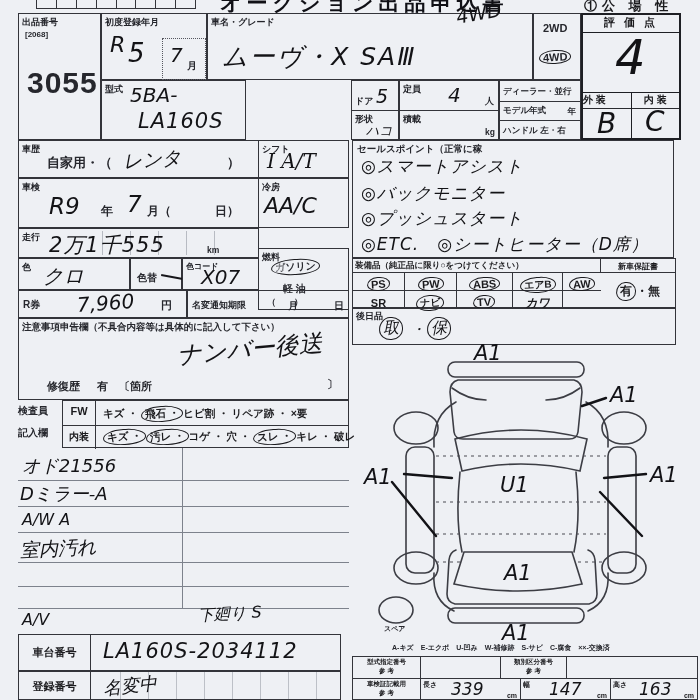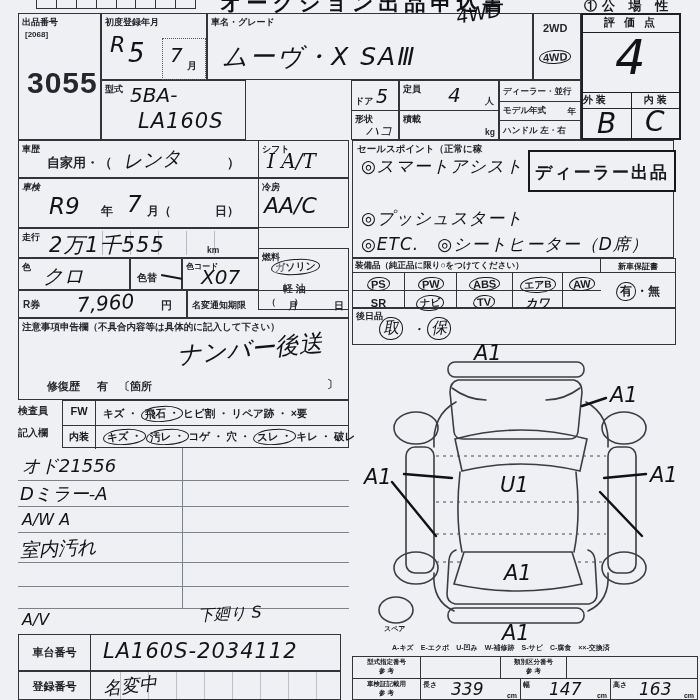--- a/index.html
+++ b/index.html
@@ -117,21 +117,21 @@
     <span class="pr" style="left:28px;top:13px;font-size:13px;">自家用・（</span>
     <span class="hw" style="left:104px;top:6px;font-size:19px;transform:rotate(-4deg);">レンタ</span>
     <span class="pr" style="left:208px;top:13px;font-size:13px;">）</span>
   </div>
   <div class="cell" style="left:258px;top:140px;width:91px;height:38px;">
     <span class="lbl" style="left:3px;top:2px;">シフト</span>
     <span class="hw" style="left:8px;top:8px;font-size:20px;font-family:'DejaVu Serif',serif;">I A/T</span>
   </div>
 
   <div class="cell" style="left:18px;top:178px;width:241px;height:50px;">
-    <span class="lbl" style="left:3px;top:2px;font-style:italic;">車検</span>
+    <span class="lbl" style="left:3px;top:2px;">車検</span>
     <span class="hw" style="left:30px;top:14px;font-size:23px;">R9</span>
     <span class="pr" style="left:82px;top:24px;font-size:12px;">年</span>
     <span class="hw" style="left:108px;top:12px;font-size:23px;">7</span>
     <span class="pr" style="left:128px;top:24px;font-size:12px;">月（</span>
     <span class="pr" style="left:196px;top:24px;font-size:12px;">日）</span>
   </div>
   <div class="cell" style="left:258px;top:178px;width:91px;height:50px;">
     <span class="lbl" style="left:3px;top:2px;">冷房</span>
     <span class="hw" style="left:5px;top:14px;font-size:22px;">AA/C</span>
   </div>
@@ -219,25 +219,23 @@
   </div>
   <div class="cell" style="left:18px;top:671px;width:323px;height:29px;">
     <span style="position:absolute;left:0;top:0;width:72px;height:100%;border-right:1.6px solid #33343a;text-align:center;font-weight:bold;font-size:11px;padding-top:7px;box-sizing:border-box;">登録番号</span>
     <div class="vdots" style="position:absolute;left:74px;top:0;right:0;height:100%;opacity:.5;"></div>
     <span class="hw" style="left:84px;top:2px;font-size:18px;transform:rotate(-6deg);">名変中</span>
   </div>
 
   <div class="cell" style="left:352px;top:140px;width:322px;height:118px;">
     <span class="pr" style="left:4px;top:2px;font-size:9.5px;">セールスポイント（正常に稼</span>
     <span class="hw" style="left:8px;top:14px;font-size:17px;letter-spacing:1px;">◎スマートアシスト</span>
+    <span class="hw" style="left:8px;top:41px;font-size:17px;letter-spacing:1px;">◎バックモニター</span>
     <span class="hw" style="left:8px;top:66px;font-size:17px;letter-spacing:1px;">◎プッシュスタート</span>
     <span class="hw" style="left:8px;top:92px;font-size:17px;letter-spacing:1px;">◎ETC.　◎シートヒーター（D席）</span>
-  </div>
-  <div style="position:absolute;left:528px;top:150px;width:148px;height:42px;border:2.6px solid #17181c;background:#eef0f4;box-sizing:border-box;text-align:center;">
-    <span style="display:block;margin-top:9px;font-weight:bold;font-size:17px;letter-spacing:2px;color:#17181c;">ディーラー出品</span>
   </div>
 
   <div class="cell" style="left:352px;top:258px;width:324px;height:50px;">
     <span style="position:absolute;left:0;top:0;width:248px;height:14px;border-bottom:1.3px solid #33343a;border-right:1.3px solid #33343a;font-weight:bold;font-size:8.5px;padding:1px 2px;box-sizing:border-box;">装備品（純正品に限り○をつけてください）</span>
     <span style="position:absolute;left:248px;top:0;right:0;height:14px;border-bottom:1.3px solid #33343a;font-weight:bold;font-size:8px;text-align:center;padding-top:2px;box-sizing:border-box;">新車保証書</span>
     <div style="position:absolute;left:0;top:14px;width:248px;height:18px;display:flex;">
       <span style="width:52px;border-right:1.3px solid #33343a;border-bottom:1.3px solid #33343a;text-align:center;box-sizing:border-box;padding-top:1px;"><b class="circ" style="font-size:11px;">PS</b></span>
       <span style="width:52px;border-right:1.3px solid #33343a;border-bottom:1.3px solid #33343a;text-align:center;box-sizing:border-box;padding-top:1px;"><b class="circ" style="font-size:11px;">PW</b></span>
       <span style="width:56px;border-right:1.3px solid #33343a;border-bottom:1.3px solid #33343a;text-align:center;box-sizing:border-box;padding-top:1px;"><b class="circ" style="font-size:11px;">ABS</b></span>
       <span style="width:50px;border-right:1.3px solid #33343a;border-bottom:1.3px solid #33343a;text-align:center;box-sizing:border-box;padding-top:1px;"><b class="circ" style="font-size:10px;">エアB</b></span>

